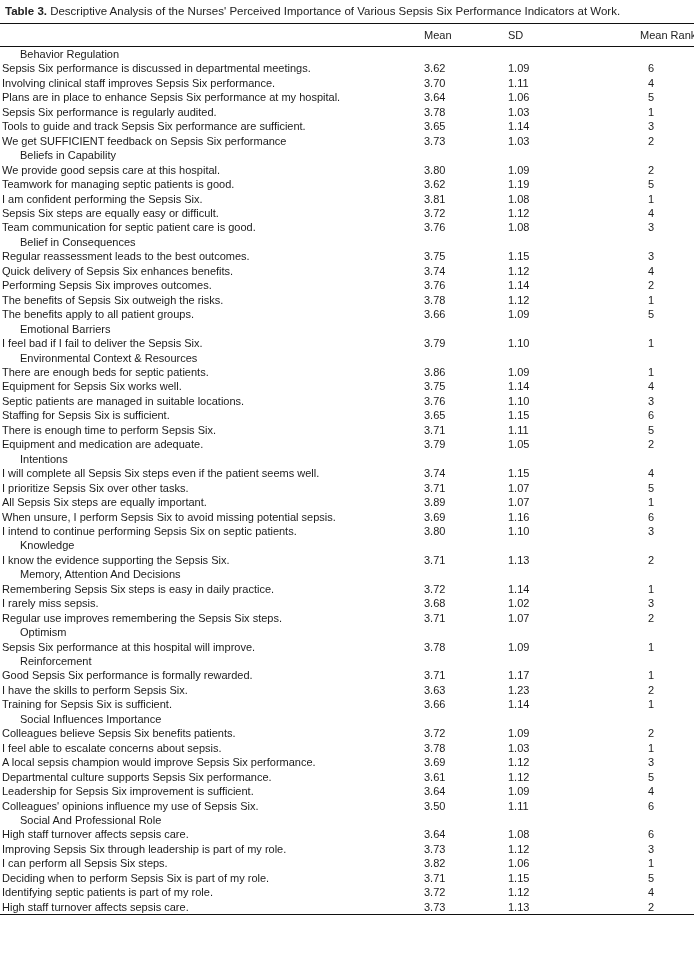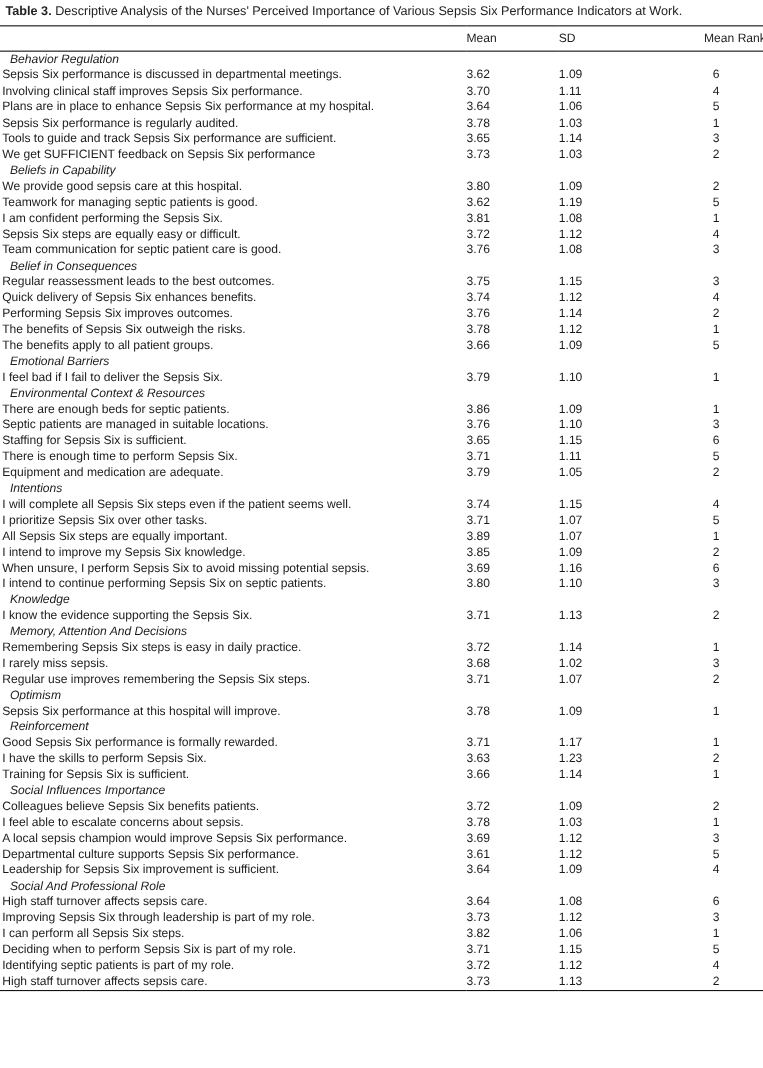--- a/index.html
+++ b/index.html
@@ -53,22 +53,21 @@
     padding: 0;
     line-height: 14.45px;
     vertical-align: top;
     white-space: nowrap;
     overflow: hidden;
     color: #1b1b1b;
   }
   td.item-cell { padding-left: 2px; }
   td.rank-cell { padding-left: 8px; }
   td.section-title {
-    font-style: italic;
-    padding-left: 9px;
+    padding-left: 20px;
   }
 </style>
 </head>
 <body>
 
 <div class="page">
 
   <div class="caption">
     <span class="caption-label">Table 3.</span><span> Descriptive Analysis of the Nurses' Perceived Importance of Various Sepsis Six Performance Indicators at Work.</span>
   </div>
@@ -207,20 +206,26 @@
         <tr>
           <td colspan="4" class="section-title">Environmental Context &amp; Resources</td>
         </tr>
         <tr>
           <td class="item-cell">There are enough beds for septic patients.</td>
           <td class="mean-cell">3.86</td>
           <td class="sd-cell">1.09</td>
           <td class="rank-cell">1</td>
         </tr>
         <tr>
+          <td class="item-cell">Equipment for Sepsis Six works well.</td>
+          <td class="mean-cell">3.75</td>
+          <td class="sd-cell">1.14</td>
+          <td class="rank-cell">4</td>
+        </tr>
+        <tr>
           <td class="item-cell">Septic patients are managed in suitable locations.</td>
           <td class="mean-cell">3.76</td>
           <td class="sd-cell">1.10</td>
           <td class="rank-cell">3</td>
         </tr>
         <tr>
           <td class="item-cell">Staffing for Sepsis Six is sufficient.</td>
           <td class="mean-cell">3.65</td>
           <td class="sd-cell">1.15</td>
           <td class="rank-cell">6</td>
@@ -252,26 +257,20 @@
           <td class="sd-cell">1.07</td>
           <td class="rank-cell">5</td>
         </tr>
         <tr>
           <td class="item-cell">All Sepsis Six steps are equally important.</td>
           <td class="mean-cell">3.89</td>
           <td class="sd-cell">1.07</td>
           <td class="rank-cell">1</td>
         </tr>
         <tr>
-          <td class="item-cell">I intend to improve my Sepsis Six knowledge.</td>
-          <td class="mean-cell">3.85</td>
-          <td class="sd-cell">1.09</td>
-          <td class="rank-cell">2</td>
-        </tr>
-        <tr>
           <td class="item-cell">When unsure, I perform Sepsis Six to avoid missing potential sepsis.</td>
           <td class="mean-cell">3.69</td>
           <td class="sd-cell">1.16</td>
           <td class="rank-cell">6</td>
         </tr>
         <tr>
           <td class="item-cell">I intend to continue performing Sepsis Six on septic patients.</td>
           <td class="mean-cell">3.80</td>
           <td class="sd-cell">1.10</td>
           <td class="rank-cell">3</td>
@@ -363,20 +362,26 @@
           <td class="sd-cell">1.12</td>
           <td class="rank-cell">5</td>
         </tr>
         <tr>
           <td class="item-cell">Leadership for Sepsis Six improvement is sufficient.</td>
           <td class="mean-cell">3.64</td>
           <td class="sd-cell">1.09</td>
           <td class="rank-cell">4</td>
         </tr>
         <tr>
+          <td class="item-cell">Colleagues' opinions influence my use of Sepsis Six.</td>
+          <td class="mean-cell">3.50</td>
+          <td class="sd-cell">1.11</td>
+          <td class="rank-cell">6</td>
+        </tr>
+        <tr>
           <td colspan="4" class="section-title">Social And Professional Role</td>
         </tr>
         <tr>
           <td class="item-cell">High staff turnover affects sepsis care.</td>
           <td class="mean-cell">3.64</td>
           <td class="sd-cell">1.08</td>
           <td class="rank-cell">6</td>
         </tr>
         <tr>
           <td class="item-cell">Improving Sepsis Six through leadership is part of my role.</td>

